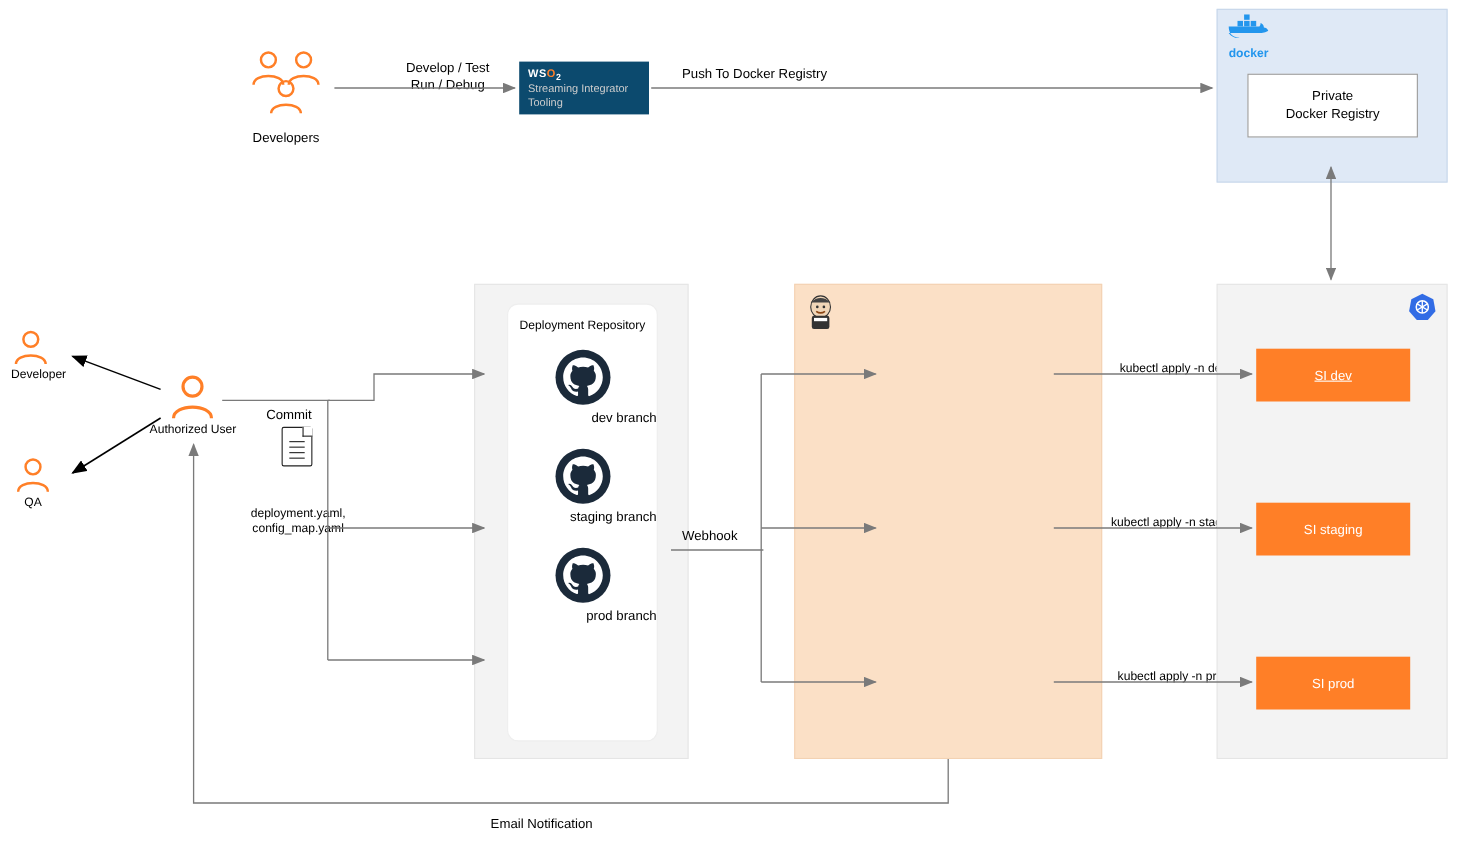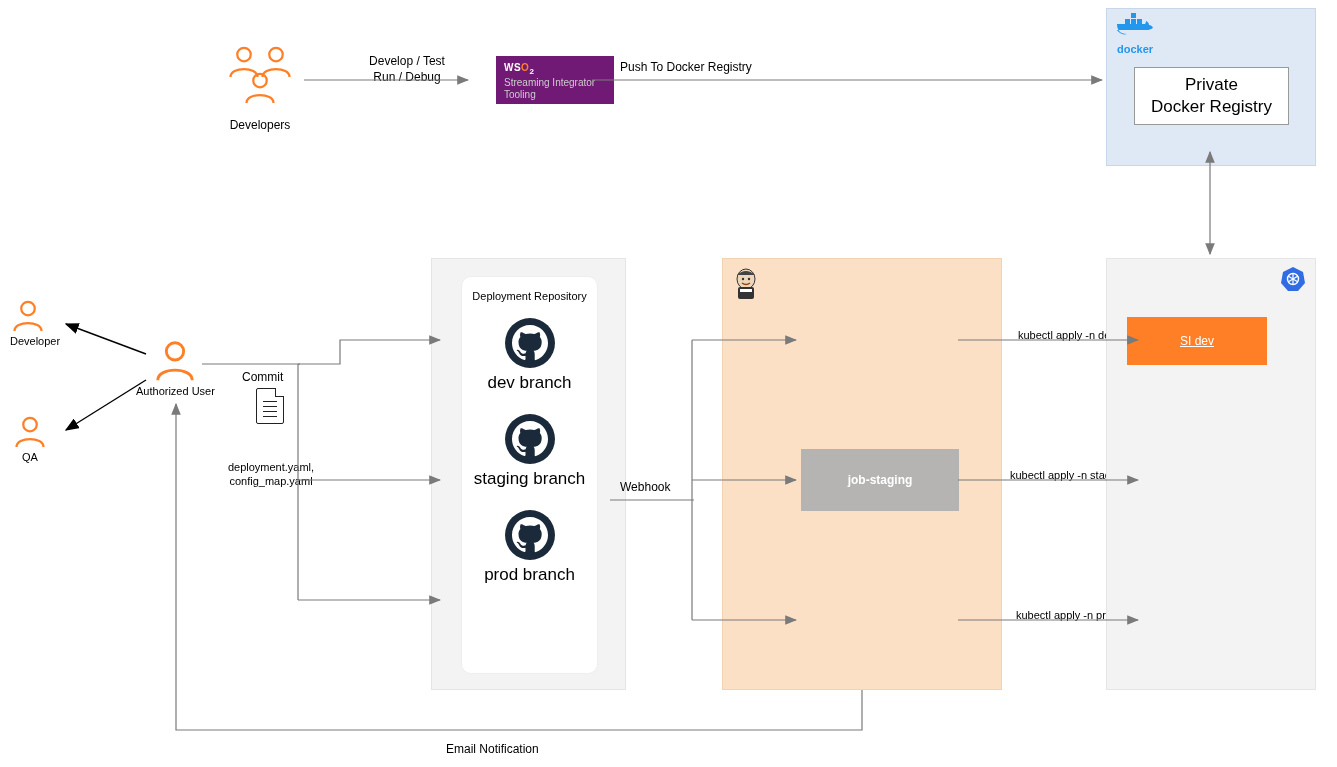--- a/index.html
+++ b/index.html
@@ -21,40 +21,39 @@
     width: 46px; height: 46px;
     display: block;
   }
   .user-icon.small { width: 36px; height: 36px; }
   .user-icon svg { width: 100%; height: 100%; }
   
   .devs-group { width: 80px; height: 70px; position: relative; }
   
   .wso2-box {
     width: 118px; height: 48px;
-    background: #701a75;
+    background: #0c4a6e;
     color: #ccc;
     font-size: 10px;
     padding: 6px 8px;
     line-height: 1.2;
-    margin-left: 24px;
   }
   .wso2-logo { color: #fff; font-weight: bold; letter-spacing: .5px; }
   .wso2-logo .o { color: #ff7f27; }
   
   .docker-panel {
     width: 210px; height: 158px;
     background: #dfe9f6;
     border: 1px solid #c7d6ea;
   }
   .docker-reg {
     background: #fff;
     border: 1px solid #999;
     width: 155px; height: 58px;
-    font-size: 17px;
+    font-size: 12px;
     text-align: center;
     display: flex;
     align-items: center;
     justify-content: center;
     line-height: 1.3;
   }
   
   .repo-panel {
     width: 195px; height: 432px;
     background: #f3f3f3;
@@ -66,21 +65,21 @@
     border-radius: 10px;
     width: 137px; height: 398px;
     border: 1px solid #eee;
     padding-top: 12px;
     text-align: center;
   }
   .gh-icon {
     width: 52px; height: 52px;
     margin: 14px auto 4px auto;
   }
-  .branch-label { font-size: 17px; margin-bottom: 20px; display: block; }
+  .branch-label { font-size: 12px; margin-bottom: 20px; display: block; text-align: right; }
   
   .jenkins-panel {
     width: 280px; height: 432px;
     background: #fbe0c6;
     border: 1px solid #f3d2b3;
   }
   .job-box {
     width: 158px; height: 62px;
     background: #b5b4b3;
     color: #fff;
@@ -274,41 +273,42 @@
     <svg width="30" height="36" viewBox="0 0 30 36">
       <ellipse cx="15" cy="14" rx="9" ry="10" fill="#f0d6b8" stroke="#333" stroke-width="1"></ellipse>
       <path d="M6 10 Q15 2 24 10" fill="#444"></path>
       <rect x="7" y="22" width="16" height="12" rx="2" fill="#333"></rect>
       <rect x="9" y="24" width="12" height="3" fill="#fff"></rect>
       <circle cx="12" cy="14" r="1.2" fill="#333"></circle>
         <circle cx="18" cy="14" r="1.2" fill="#333"></circle>
       <path d="M11 18 Q15 21 19 18" fill="none" stroke="#8b4513" stroke-width="1.5"></path>
     </svg>
   </div>
-  <div class="abs job-box" style="left:78px; top:190px;">job-staging</div>
 </div>
 
 <div class="abs label small-label" style="left:1018px; top:328px;">kubectl apply -n dev</div>
 <div class="abs label small-label" style="left:1010px; top:468px;">kubectl apply -n staging</div>
 <div class="abs label small-label" style="left:1016px; top:608px;">kubectl apply -n prod</div>
 
 <div class="abs k8s-panel" style="left:1106px; top:258px;">
 
   <div class="abs" style="right:8px; top:6px;">
     <svg width="28" height="28" viewBox="0 0 28 28">
       <polygon points="14,2 24,7 26,18 19,26 9,26 2,18 4,7" fill="#326CE5"></polygon>
       <circle cx="14" cy="14" r="5.5" fill="none" stroke="#fff" stroke-width="1.4"></circle>
       <g stroke="#fff" stroke-width="1.2">
         <line x1="14" y1="8.5" x2="14" y2="19.5"></line>
         <line x1="9" y1="11" x2="19" y2="17"></line>
         <line x1="9" y1="17" x2="19" y2="11"></line>
       </g>
     </svg>
   </div>
-  <div class="abs si-box" style="left:20px; top:58px;text-decoration:underline;">SI dev</div>
+  <div class="abs si-box" style="left:35px; top:58px;text-decoration:underline;">SI dev</div>
+  <div class="abs si-box" style="left:35px; top:198px;">SI staging</div>
+  <div class="abs si-box" style="left:35px; top:338px;">SI prod</div>
 </div>
 
 <div class="abs label" style="left:446px; top:742px;">Email Notification</div>
 
 <svg class="arrows" width="1337" height="767">
 
   <line x1="304" y1="80" x2="468" y2="80" stroke="#7a7a7a" stroke-width="1.2" marker-end="url(#arrowhead)"></line>
 
   <line x1="592" y1="80" x2="1102" y2="80" stroke="#7a7a7a" stroke-width="1.2" marker-end="url(#arrowhead)"></line>
 

